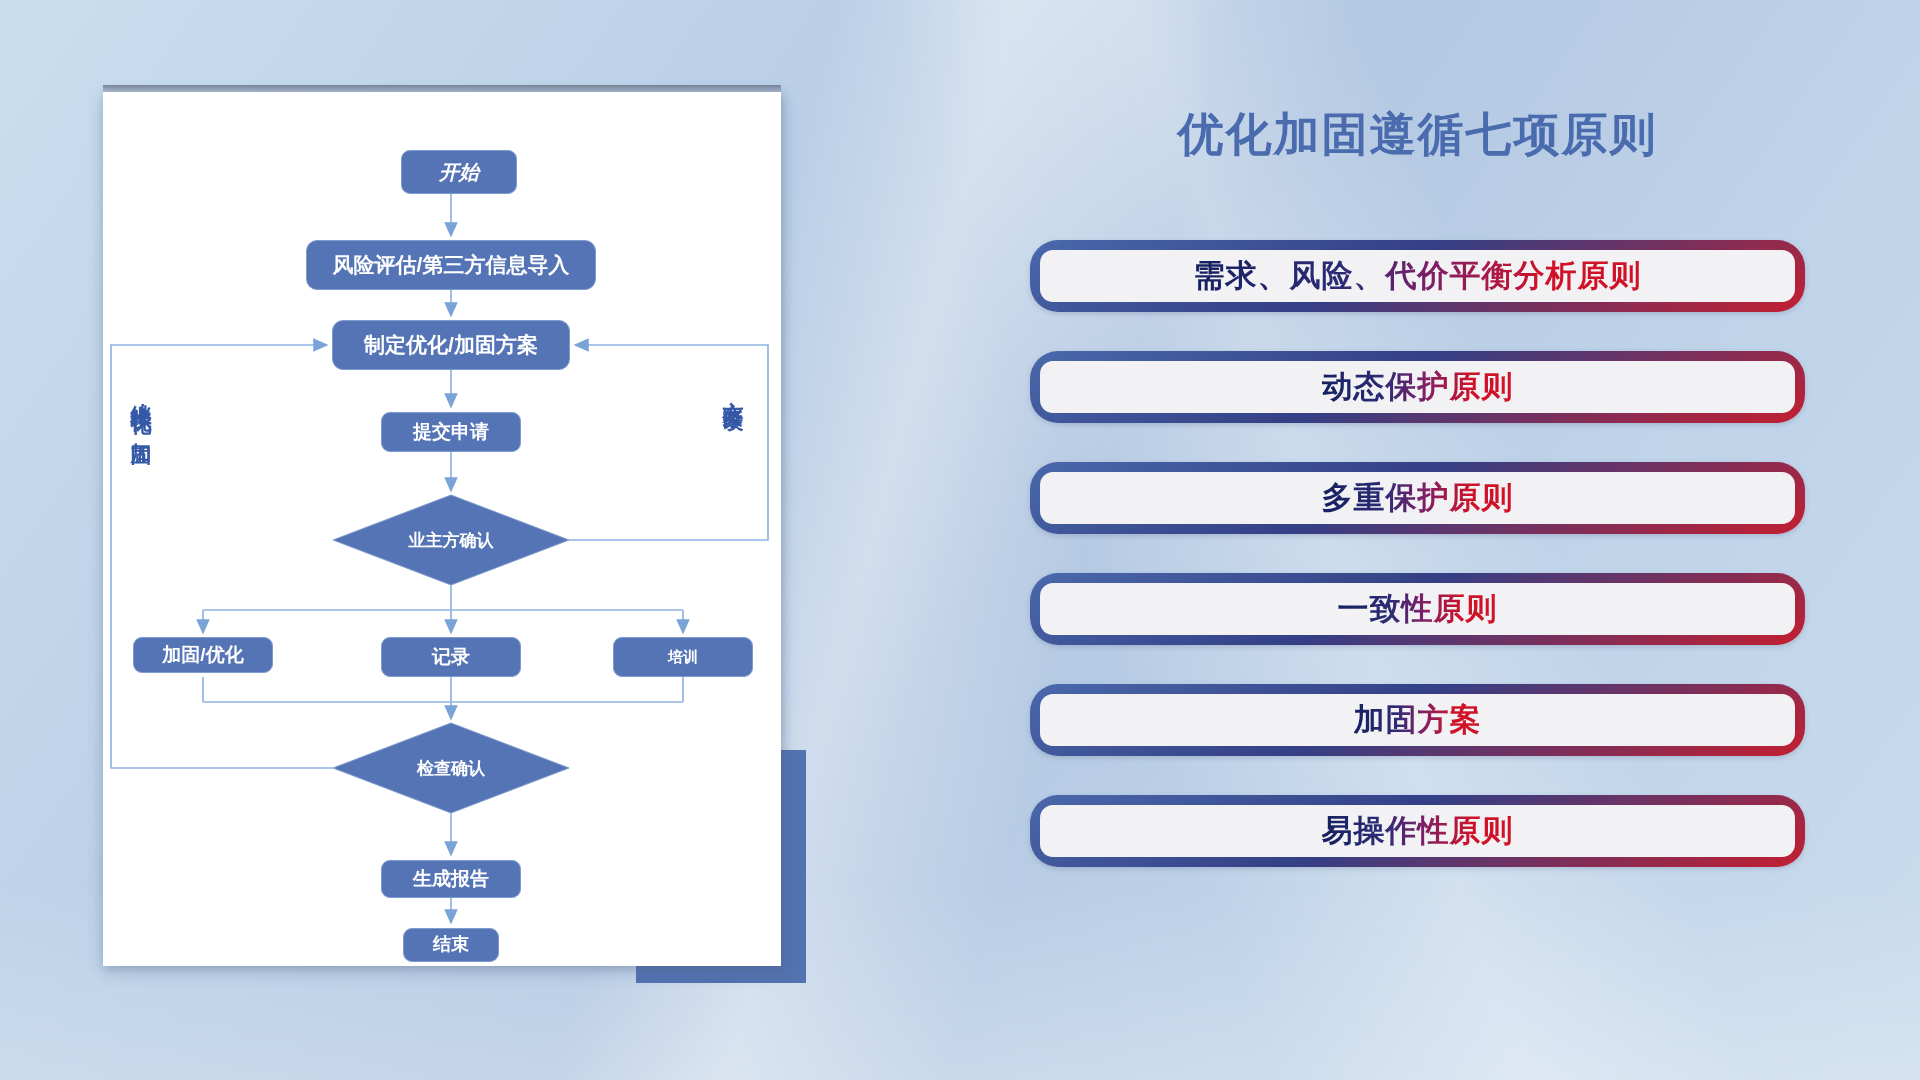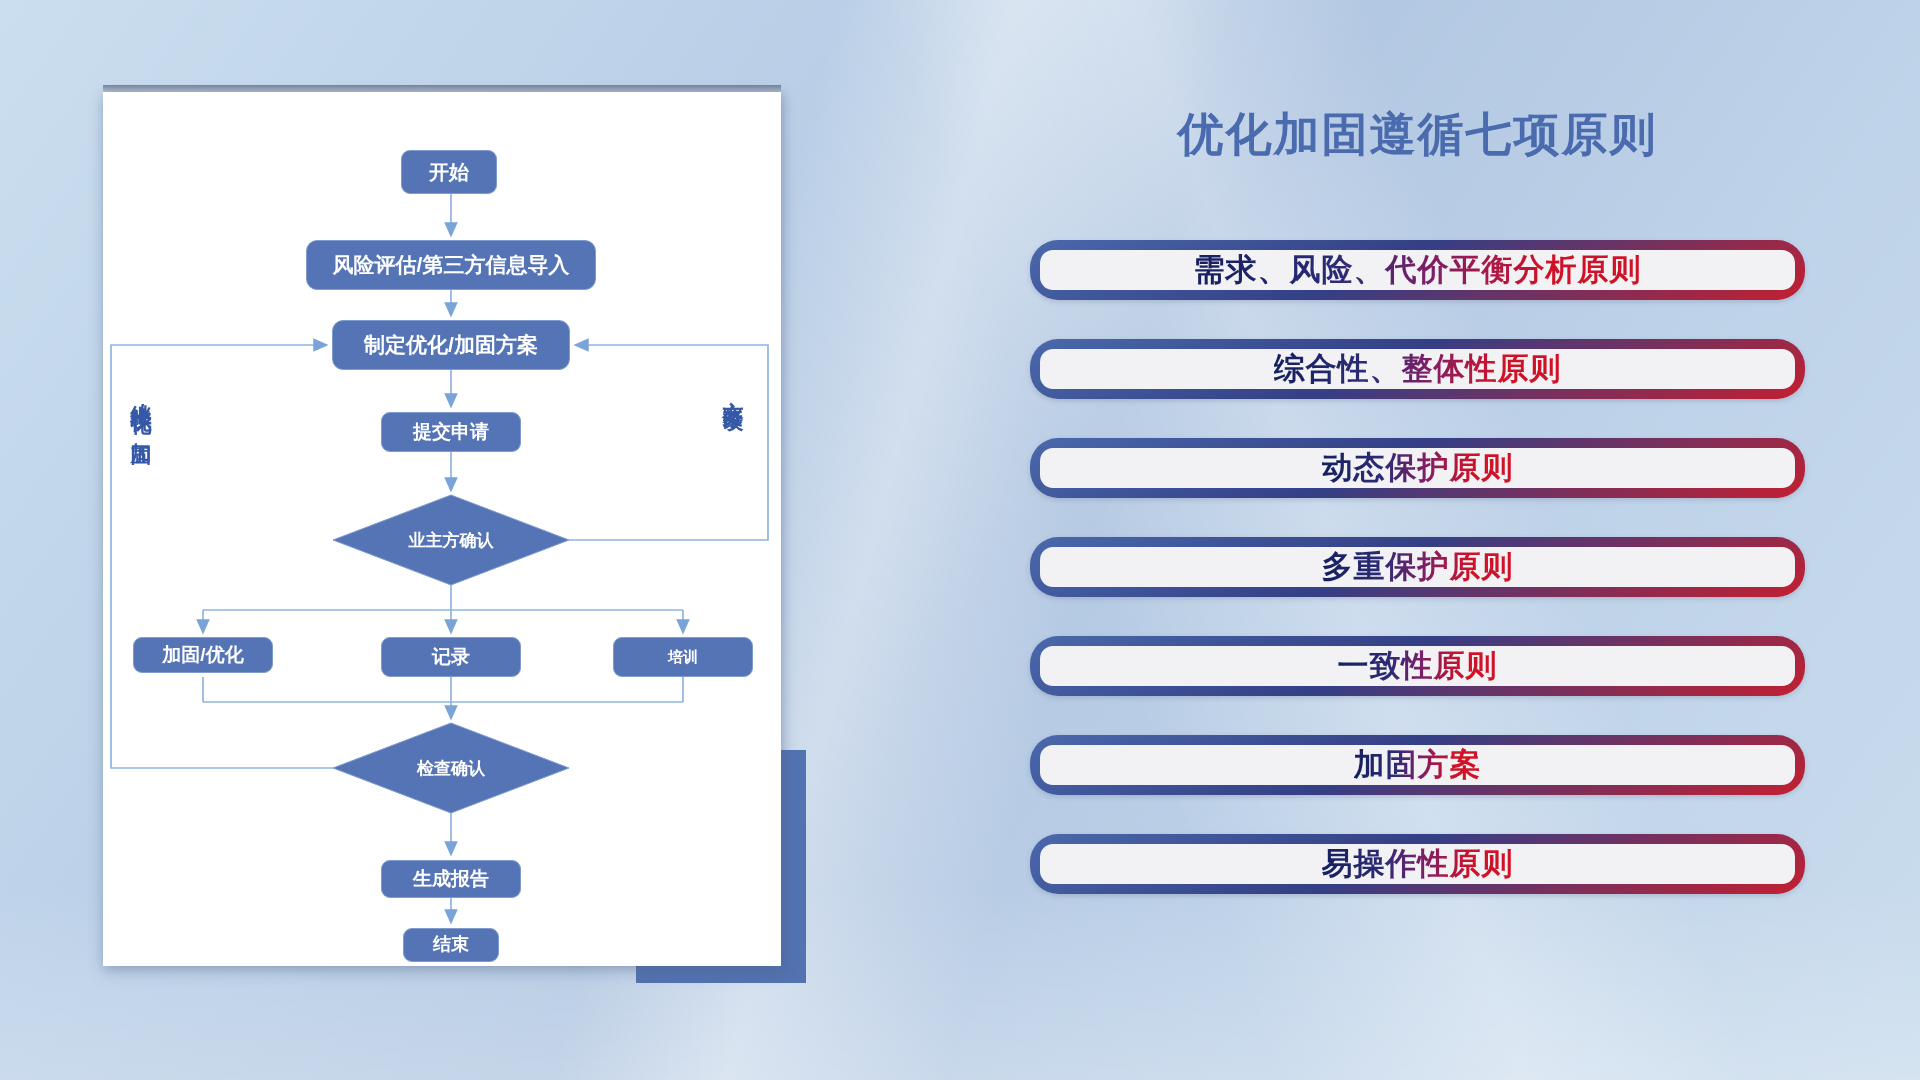--- a/index.html
+++ b/index.html
@@ -53,21 +53,21 @@
   }
 
   
   .panel { position:absolute; left:1030px; top:104px; width:775px; }
   .panel-title {
     position:absolute; left:0; top:0; width:775px; text-align:center;
     font-size:46px; font-weight:bold; color:var(--title); letter-spacing:2px;
   }
   .principles { position:absolute; left:0; top:136px; width:775px; list-style:none; }
   .principle {
-    height:60px; margin-bottom:39px; border-radius:28px; padding:10px;
+    height:72px; margin-bottom:39px; border-radius:28px; padding:10px;
     background:linear-gradient(155deg, var(--border-blue) 0%, var(--border-mid) 45%, var(--border-red) 100%);
     box-shadow:0 2px 5px rgba(90,100,140,.25);
   }
   .principle-inner {
     width:100%; height:100%; border-radius:13px; background:var(--box-bg);
     display:flex; align-items:center; justify-content:center;
   }
   .principle-text {
     font-size:31px; font-weight:bold; letter-spacing:1px; color:#9c1f45;
   }
@@ -110,21 +110,21 @@
       <path d="M348 806 L348 830" marker-end="url(#arr)"></path>
       <path d="M230 676 L8 676 L8 253 L223 253" marker-end="url(#arr)"></path>
       <path d="M466 448 L665 448 L665 253 L473 253" marker-end="url(#arr)"></path>
     </g>
     <g fill="#5574b6" stroke="#7e9ccd" stroke-width="1">
       <polygon points="230,448 348,403 466,448 348,493"></polygon>
       <polygon points="230,676 348,631 466,676 348,721"></polygon>
     </g>
   </svg>
 
-  <div class="node r8" style="left:298px; top:58px;  width:96px; height:44px; font-size:20px;">开始</div>
+  <div class="node r8" style="left:298px; top:58px;  width:116px; height:44px; font-size:20px;font-style:italic;">开始</div>
 
   <div class="node r10" style="left:203px; top:148px; width:290px; height:50px; font-size:21px;">风险评估/第三方信息导入</div>
 
   <div class="node r10" style="left:229px; top:228px; width:238px; height:50px; font-size:21px;">制定优化/加固方案</div>
 
   <div class="node r8" style="left:278px; top:320px; width:140px; height:40px; font-size:19px;">提交申请</div>
 
   <div class="diamond-label" style="left:238px; top:430px; width:220px; height:36px;">业主方确认</div>
 
   <div class="node r8" style="left:30px;  top:545px; width:140px; height:36px; font-size:19px;">加固/优化</div>
@@ -147,25 +147,20 @@
 <div class="panel">
   <div class="panel-title">优化加固遵循七项原则</div>
   <ul class="principles">
     <li class="principle">
       <div class="principle-inner">
           <span class="principle-text">需求、风险、代价平衡分析原则</span>
         </div>
     </li>
     <li class="principle">
       <div class="principle-inner">
-          <span class="principle-text">综合性、整体性原则</span>
-        </div>
-    </li>
-    <li class="principle">
-      <div class="principle-inner">
           <span class="principle-text">动态保护原则</span>
         </div>
     </li>
     <li class="principle">
       <div class="principle-inner">
           <span class="principle-text">多重保护原则</span>
         </div>
     </li>
     <li class="principle">
       <div class="principle-inner">

